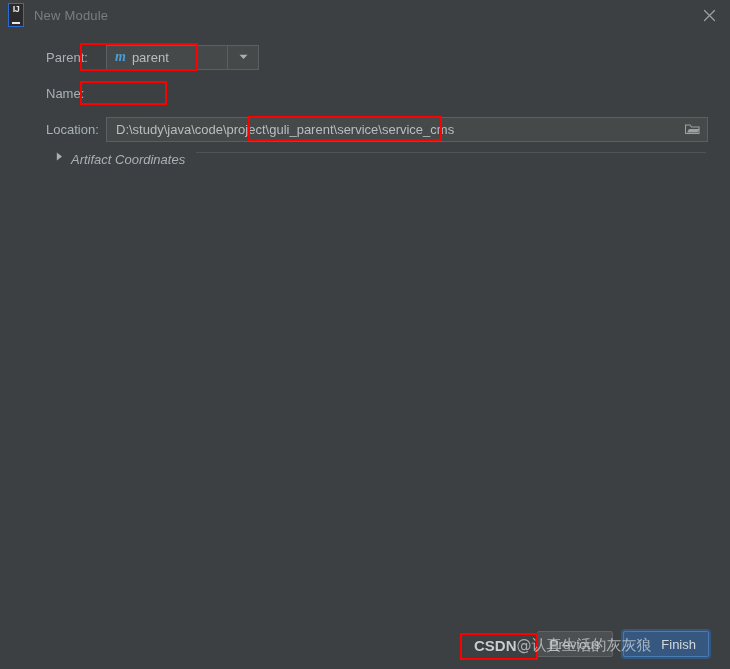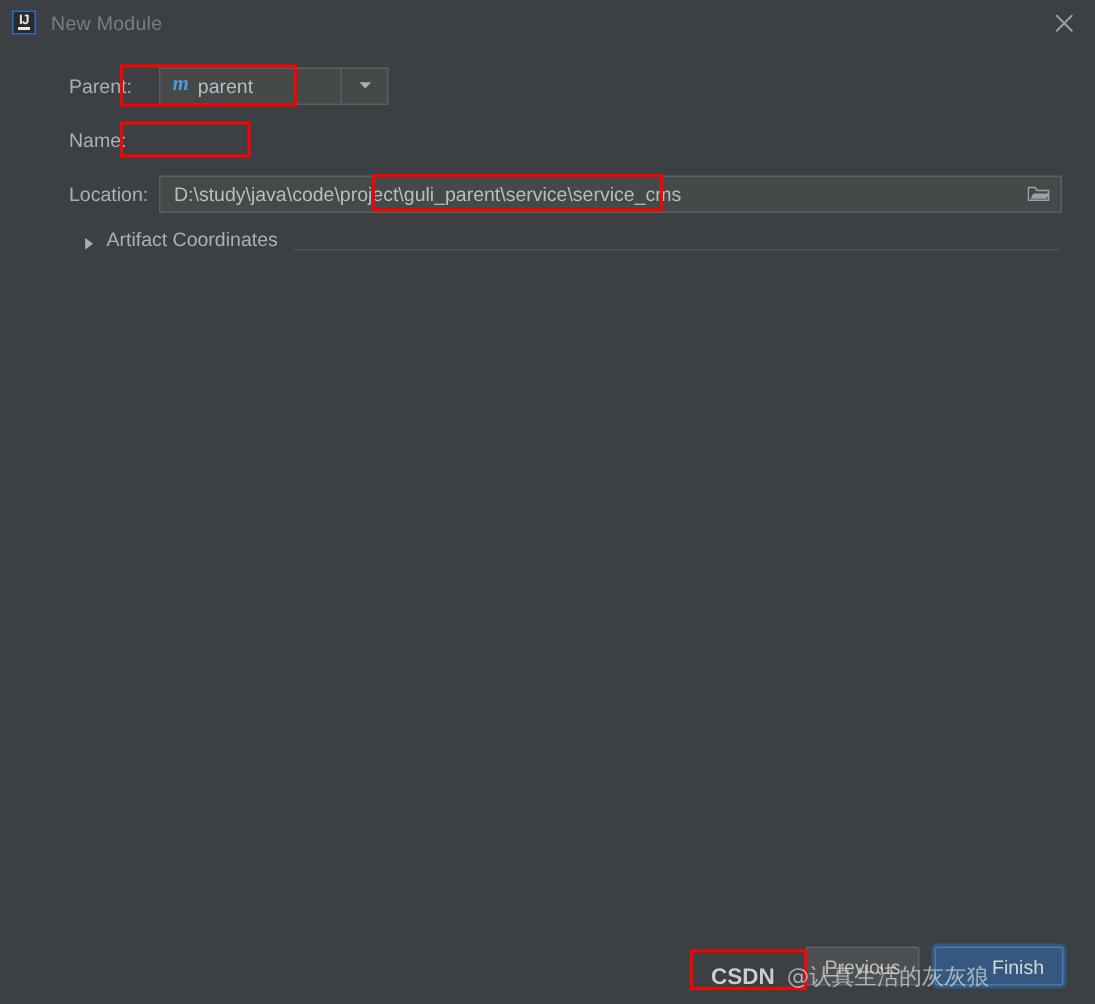--- a/index.html
+++ b/index.html
@@ -20,21 +20,21 @@
   .titlebar {
     height: 30px;
     display: flex;
     align-items: center;
     padding: 0 0 0 8px;
     background: #3c4043;
     position: relative;
   }
   .app-icon {
     width: 16px;
-    height: 16px;
+    height: 24px;
     flex: 0 0 16px;
     background: #2b2b2b;
     border: 1px solid #2d6ad1;
     box-sizing: border-box;
     position: relative;
     margin-right: 10px;
   }
   .app-icon .ij-text {
     position: absolute;
     top: 0px;
@@ -160,23 +160,24 @@
     flex: 0 0 18px;
     display: flex;
     align-items: center;
     justify-content: center;
   }
   .folder-btn svg { display: block; }
 
   
   .collapsible {
     display: flex;
-    align-items: flex-end;
+    align-items: flex-start;
     margin: 6px 0 0 8px;
     gap: 7px;
+    font-style: italic;
   }
   .tri {
     width: 10px;
     flex: 0 0 10px;
     display: flex;
     align-items: center;
     justify-content: center;
   }
   .tri svg { display: block; }
   .collapsible-label {
@@ -237,24 +238,23 @@
     z-index: 40;
   }
 
   
   .watermark {
     position: absolute;
     left: 474px;
     top: 636px;
     display: flex;
     align-items: center;
-    gap: 8px;
+    gap: 0;
     z-index: 50;
     pointer-events: none;
-    margin-top: 6px;
   }
   .wm-logo {
     font-family: "Liberation Sans", sans-serif;
     font-size: 15px;
     font-weight: bold;
     color: #e9ecef;
     opacity: 0.82;
     letter-spacing: 0px;
     text-shadow: 0 0 1px rgba(0,0,0,0.5);
   }

